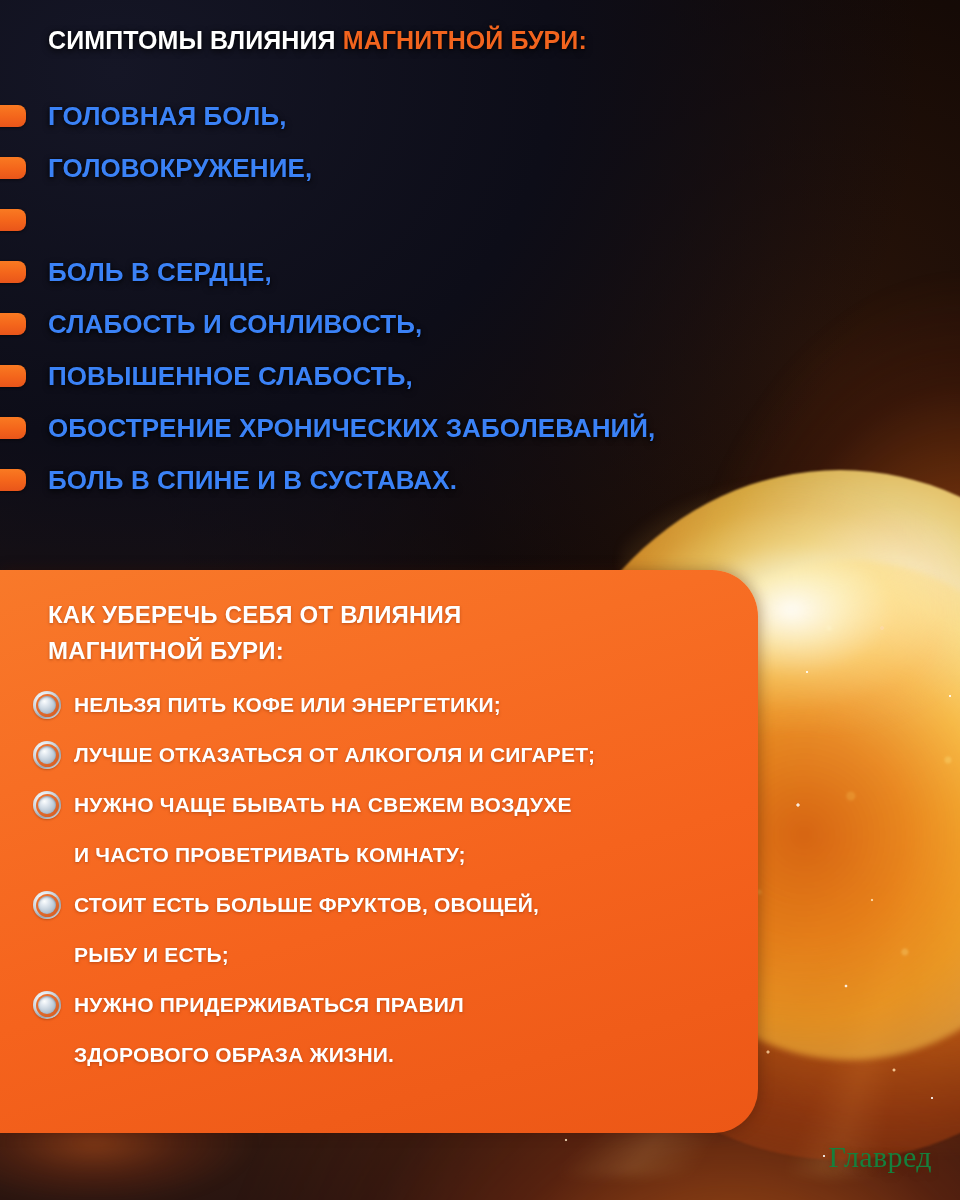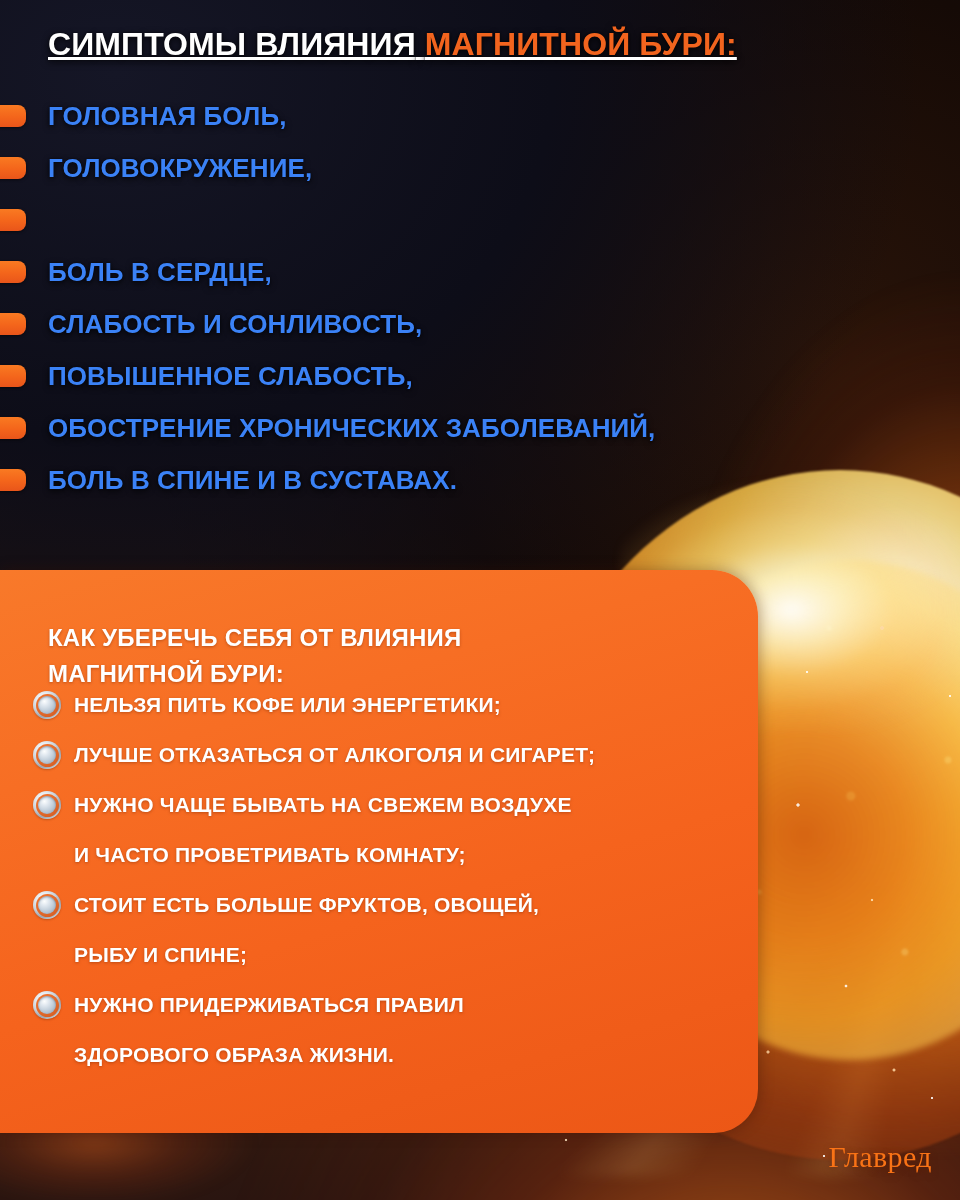--- a/index.html
+++ b/index.html
@@ -144,24 +144,23 @@
   }
   .nebula{
     position:absolute;left:-4%;bottom:0;width:46%;height:12%;
     background:radial-gradient(ellipse 50% 60% at 30% 60%, rgba(226,96,30,.45) 0%, rgba(170,60,20,.22) 40%, rgba(90,30,12,0) 72%);
     filter:blur(7px);
   }
 
   
   .headline{
     position:absolute;left:48px;top:27px;right:0;
-    font-size:32px;font-weight:700;letter-spacing:.1px;line-height:1.08;
+    font-size:25px;font-weight:700;letter-spacing:.1px;line-height:1.08;
     color:#ffffff;white-space:nowrap;
     text-shadow:0 2px 7px rgba(0,0,0,.85), 0 0 2px rgba(0,0,0,.6);
-    text-decoration:underline;
   }
   .headline .accent{color:#F2641E;}
 
   
   .symptoms{position:absolute;left:0;top:96px;width:100%;}
   .sym-row{position:relative;height:52px;}
   .sym-tab{
     position:absolute;left:-8px;top:9px;width:34px;height:22px;
     border-radius:0 8px 8px 0;
     background:linear-gradient(180deg,#F97A22 0%, #F4661B 52%, #E9551A 100%);
@@ -179,21 +178,20 @@
     position:absolute;left:0;top:570px;width:758px;height:563px;
     border-radius:0 46px 44px 0;
     background:linear-gradient(163deg,#F8792A 0%, #F76E24 28%, #F5631D 58%, #F05C19 82%, #EC5716 100%);
     box-shadow:2px 0 14px rgba(60,18,4,.35);
   }
   .advice-heading{
     position:absolute;left:48px;top:27px;right:60px;
     font-size:24px;font-weight:700;line-height:36px;color:#ffffff;
     letter-spacing:.2px;
     text-shadow:0 1px 3px rgba(120,40,5,.45);
-    margin-top:23px;
   }
   .advice-list{position:absolute;left:0;top:112px;width:100%;}
   .adv-row{position:relative;padding-left:26px;}
   .adv-line{position:relative;height:50px;}
   .adv-ring{
     position:absolute;left:7px;top:9px;width:28px;height:28px;border-radius:50%;
     background:radial-gradient(circle at 38% 32%, #ffffff 0%, #e9edf1 26%, #c9d2da 48%, #9aa6b2 66%, #d6dde3 82%, #f2f4f6 100%);
     box-shadow:0 1px 2px rgba(120,45,8,.4);
   }
   .adv-ring::after{
@@ -210,21 +208,21 @@
     font-size:21px;font-weight:700;color:#ffffff;line-height:46px;
     letter-spacing:.2px;white-space:nowrap;
     text-shadow:0 1px 3px rgba(130,45,6,.5);
   }
   .adv-text.cont{left:48px;}
 
   
   .watermark{
     position:absolute;right:28px;bottom:26px;
     font-family:"Liberation Serif", serif;
-    font-size:30px;color:#f97316;letter-spacing:.4px;
+    font-size:30px;color:#15803d;letter-spacing:.4px;
     text-shadow:0 2px 7px rgba(90,30,5,.7);
   }
 </style>
 </head>
 <body>
 
 <div class="poster">
 
   <div class="bg-base"></div>
   <div class="bg-glow-right"></div>
@@ -308,21 +306,21 @@
           <span class="adv-text cont">И ЧАСТО ПРОВЕТРИВАТЬ КОМНАТУ;</span>
         </div>
       </div>
 
       <div class="adv-row">
         <div class="adv-line">
           <span class="adv-ring"></span>
           <span class="adv-text">СТОИТ ЕСТЬ БОЛЬШЕ ФРУКТОВ, ОВОЩЕЙ,</span>
         </div>
         <div class="adv-line">
-          <span class="adv-text cont">РЫБУ И СПИНЕ;</span>
+          <span class="adv-text cont">РЫБУ И ЕСТЬ;</span>
         </div>
       </div>
 
       <div class="adv-row">
         <div class="adv-line">
           <span class="adv-ring"></span>
           <span class="adv-text">НУЖНО ПРИДЕРЖИВАТЬСЯ ПРАВИЛ</span>
         </div>
         <div class="adv-line">
           <span class="adv-text cont">ЗДОРОВОГО ОБРАЗА ЖИЗНИ.</span>

